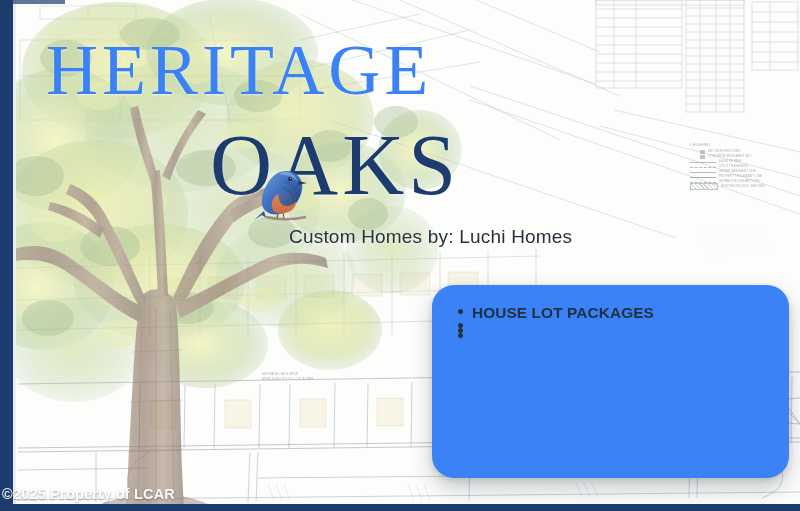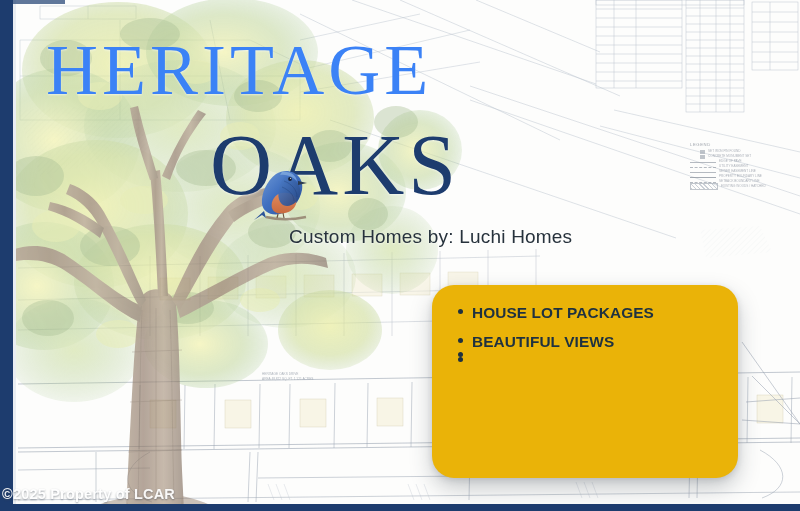--- a/index.html
+++ b/index.html
@@ -42,22 +42,22 @@
     white-space:nowrap;
     text-shadow:0 1px 2px rgba(255,255,255,.6);
     margin-left:13px;
   }
 
   
   .bird{position:absolute;left:252px;top:163px;width:62px;height:58px;}
 
   
   .panel{
-    position:absolute;left:432px;top:285px;width:306px;height:193px;
-    background:#eab308;border-radius:22px;
+    position:absolute;left:432px;top:285px;width:357px;height:193px;
+    background:#3b82f6;border-radius:22px;
     box-shadow:0 10px 22px rgba(40,50,60,.26), 0 2px 6px rgba(40,50,60,.14);
   }
   .panel ul{list-style:none;margin:0;padding:13px 0 0 26px;}
   .panel li{
     display:flex;align-items:baseline;gap:9px;
     font-family:"Liberation Sans",sans-serif;
     font-size:15.4px;line-height:29.2px;
     font-weight:700;color:#1e3140;letter-spacing:.1px;
     white-space:nowrap;
   }
@@ -523,21 +523,20 @@
   </svg>
 
   <div class="panel">
     <ul>
       <li>
         <span class="dot"></span>
         <span>HOUSE LOT PACKAGES</span>
       </li>
       <li>
         <span class="dot"></span>
-        <span>BEAUTIFUL VIEWS</span>
       </li>
       <li>
         <span class="dot"></span>
       </li>
       <li>
         <span class="dot"></span>
       </li>
     </ul>
   </div>
 

